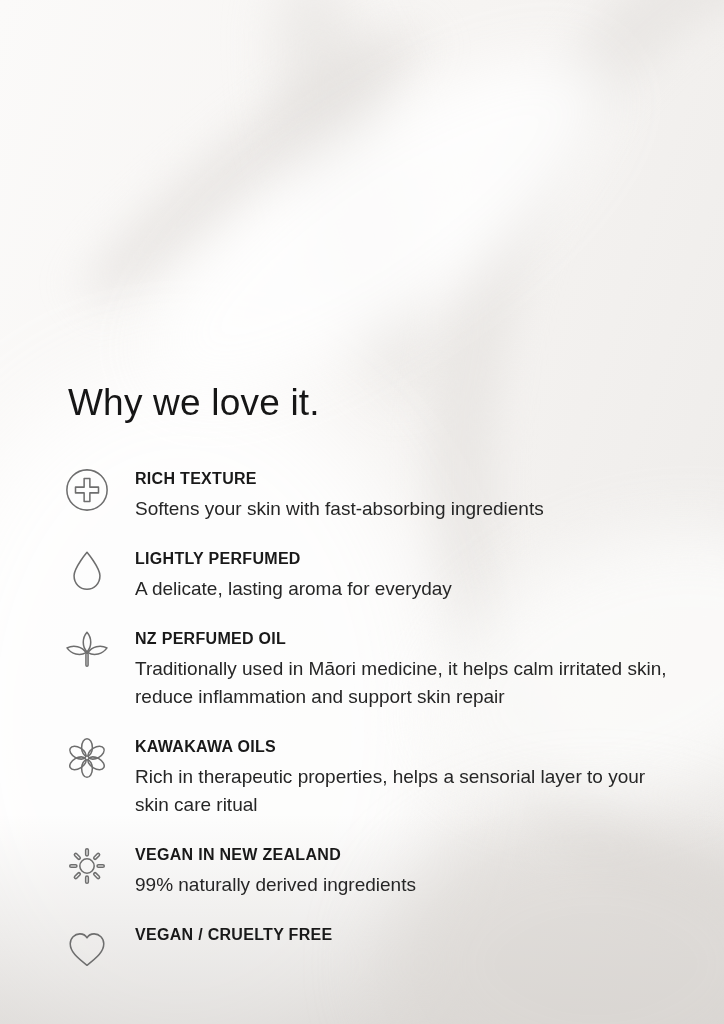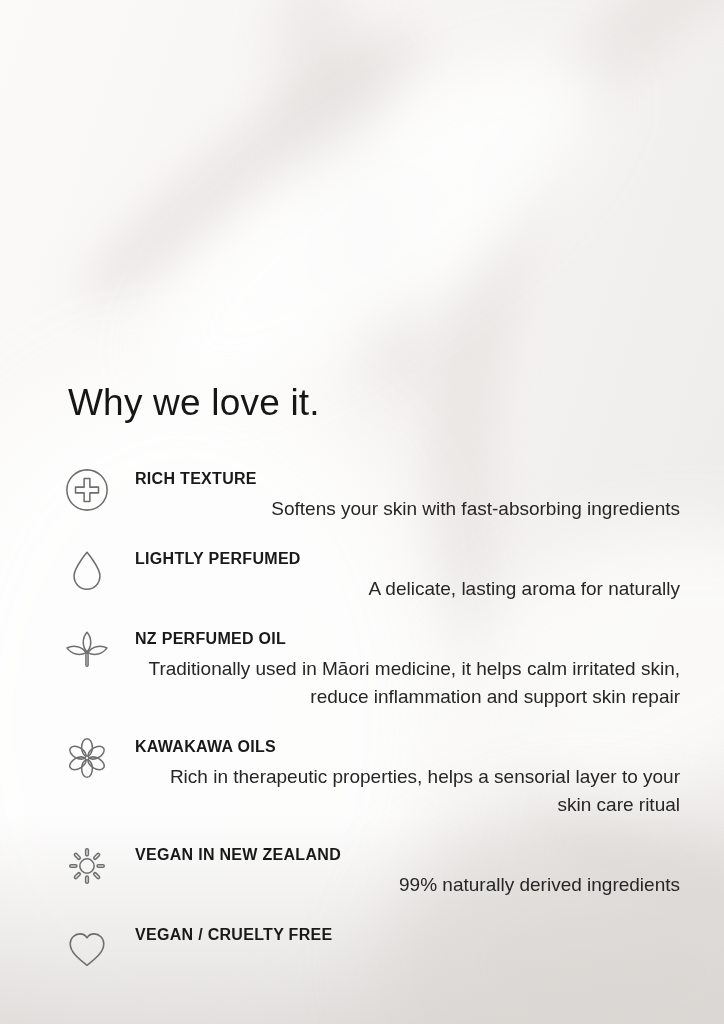--- a/index.html
+++ b/index.html
@@ -55,21 +55,20 @@
     color:#191919;
     margin-bottom:7px;
   }
   .feature-desc {
     display:block;
     font-size:19px;
     font-weight:400;
     color:#262626;
     line-height:28px;
     max-width:545px;
-    text-align:right;
   }
   .feature-desc:empty { display:none; }
   
   .feature-row.no-desc { }
   .feature-row.no-desc .icon-wrap { margin-top:0; }
   .feature-row.no-desc .feature-title { margin-bottom:0; }
 </style>
 </head>
 <body>
 
@@ -101,21 +100,21 @@
     </div>
 
     <div class="feature-row">
       <span class="icon-wrap">
         <svg viewBox="0 0 48 48">
           <path d="M24 5.5 C 24 5.5 10.5 21.5 10.5 30 C 10.5 38.3 16.5 44 24 44 C 31.5 44 37.5 38.3 37.5 30 C 37.5 21.5 24 5.5 24 5.5 Z"></path>
         </svg>
       </span>
       <span class="feature-text">
         <span class="feature-title">LIGHTLY PERFUMED</span>
-        <span class="feature-desc">A delicate, lasting aroma for naturally</span>
+        <span class="feature-desc">A delicate, lasting aroma for everyday</span>
       </span>
     </div>
 
     <div class="feature-row">
       <span class="icon-wrap">
         <svg viewBox="0 0 48 48">
           <path d="M24 26 C 18.8 20.5 18.8 11.5 24 5.5 C 29.2 11.5 29.2 20.5 24 26 Z"></path>
           <path d="M24 26 C 18.8 20.5 18.8 11.5 24 5.5 C 29.2 11.5 29.2 20.5 24 26 Z" transform="rotate(-76 24 27)"></path>
           <path d="M24 26 C 18.8 20.5 18.8 11.5 24 5.5 C 29.2 11.5 29.2 20.5 24 26 Z" transform="rotate(76 24 27)"></path>
           <rect x="22.9" y="27" width="2.2" height="14" rx="1.1"></rect>

